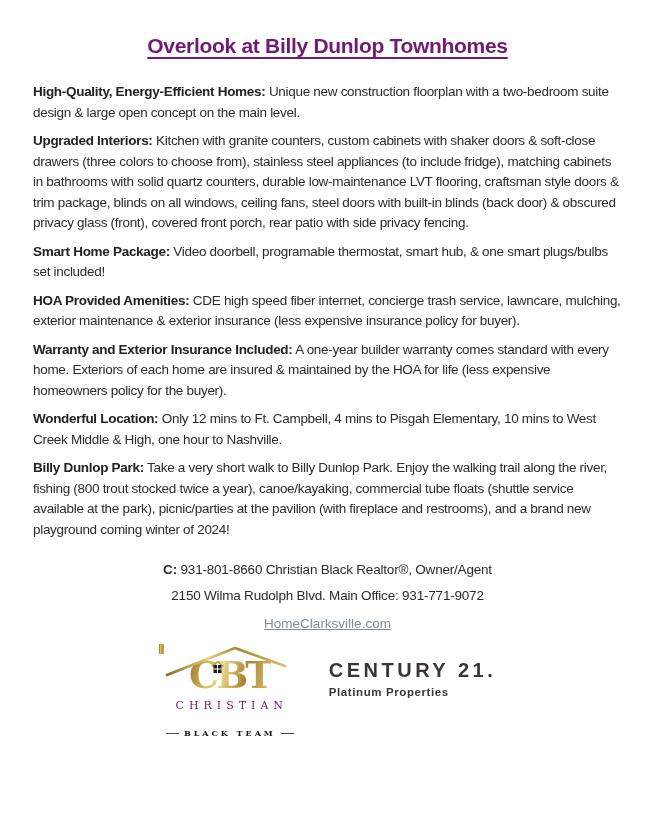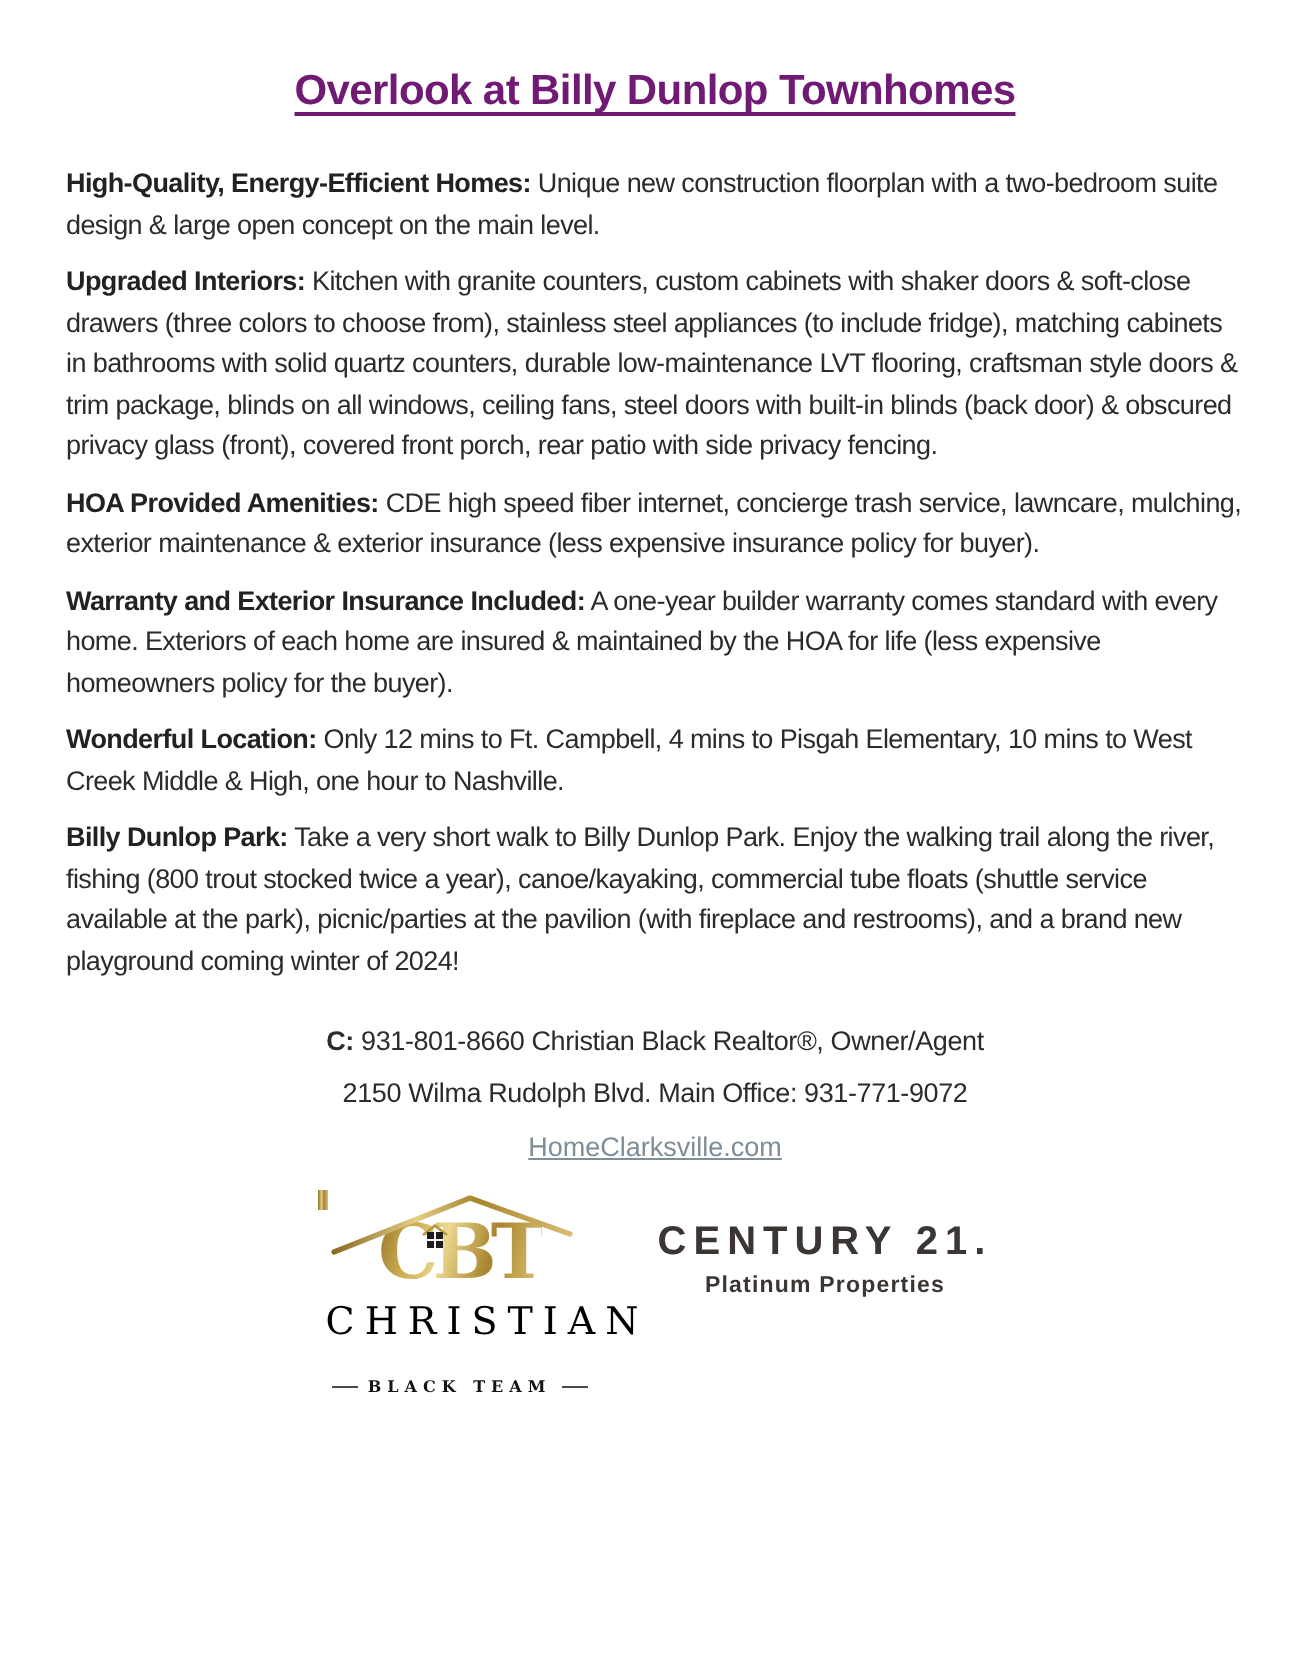--- a/index.html
+++ b/index.html
@@ -76,23 +76,23 @@
     line-height: 1;
     padding-top: 10px;
     background: linear-gradient(105deg, #8a6c24 0%, #caa94e 22%, #ecd88f 42%, #a8842c 68%, #e0c478 100%);
     -webkit-background-clip: text;
     background-clip: text;
     color: transparent;
   }
   .cbt-house { position: absolute; left: 52px; top: 15px; }
   .cbt-name {
     font-family: "DejaVu Serif", serif;
-    font-size: 19px;
+    font-size: 11px;
     letter-spacing: 5px;
-    color: #000000;
+    color: #701a75;
     margin-top: 1px;
     padding-left: 4px;
     white-space: nowrap;
   }
   .cbt-subname {
     display: flex;
     align-items: center;
     justify-content: center;
     gap: 5px;
     font-family: "DejaVu Serif", serif;
@@ -114,33 +114,33 @@
     color: #3b3633;
     white-space: nowrap;
   }
   .c21-sub {
     font-size: 11.5px;
     font-weight: bold;
     letter-spacing: 0.6px;
     color: #3b3633;
     margin-top: 4px;
     white-space: nowrap;
-    text-align: center;
   }
 </style>
 </head>
 <body>
 
 <div class="page">
 
   <h1 class="title">Overlook at Billy Dunlop Townhomes</h1>
 
   <div class="content">
     <p class="para"><strong>High-Quality, Energy-Efficient Homes:</strong> <span>Unique new construction floorplan with a two-bedroom suite design &amp; large open concept on the main level.</span></p>
     <p class="para"><strong>Upgraded Interiors:</strong> <span>Kitchen with granite counters, custom cabinets with shaker doors &amp; soft-close drawers (three colors to choose from), stainless steel appliances (to include fridge), matching cabinets in bathrooms with solid quartz counters, durable low-maintenance LVT flooring, craftsman style doors &amp; trim package, blinds on all windows, ceiling fans, steel doors with built-in blinds (back door) &amp; obscured privacy glass (front), covered front porch, rear patio with side privacy fencing.</span></p>
+    <p class="para"><strong>Smart Home Package:</strong> <span>Video doorbell, programable thermostat, smart hub, &amp; one smart plugs/bulbs set included!</span></p>
     <p class="para"><strong>HOA Provided Amenities:</strong> <span>CDE high speed fiber internet, concierge trash service, lawncare, mulching, exterior maintenance &amp; exterior insurance (less expensive insurance policy for buyer).</span></p>
     <p class="para"><strong>Warranty and Exterior Insurance Included:</strong> <span>A one-year builder warranty comes standard with every home. Exteriors of each home are insured &amp; maintained by the HOA for life (less expensive homeowners policy for the buyer).</span></p>
     <p class="para"><strong>Wonderful Location:</strong> <span>Only 12 mins to Ft. Campbell, 4 mins to Pisgah Elementary, 10 mins to West Creek Middle &amp; High, one hour to Nashville.</span></p>
     <p class="para"><strong>Billy Dunlop Park:</strong> <span>Take a very short walk to Billy Dunlop Park. Enjoy the walking trail along the river, fishing (800 trout stocked twice a year), canoe/kayaking, commercial tube floats (shuttle service available at the park), picnic/parties at the pavilion (with fireplace and restrooms), and a brand new playground coming winter of 2024!</span></p>
   </div>
 
   <div class="contact">
     <p class="contact-line"><strong>C:</strong> <span>931-801-8660 Christian Black Realtor®, Owner/Agent</span></p>
     <p class="contact-line">2150 Wilma Rudolph Blvd. Main Office: 931-771-9072</p>
     <a class="website-link">HomeClarksville.com</a>

